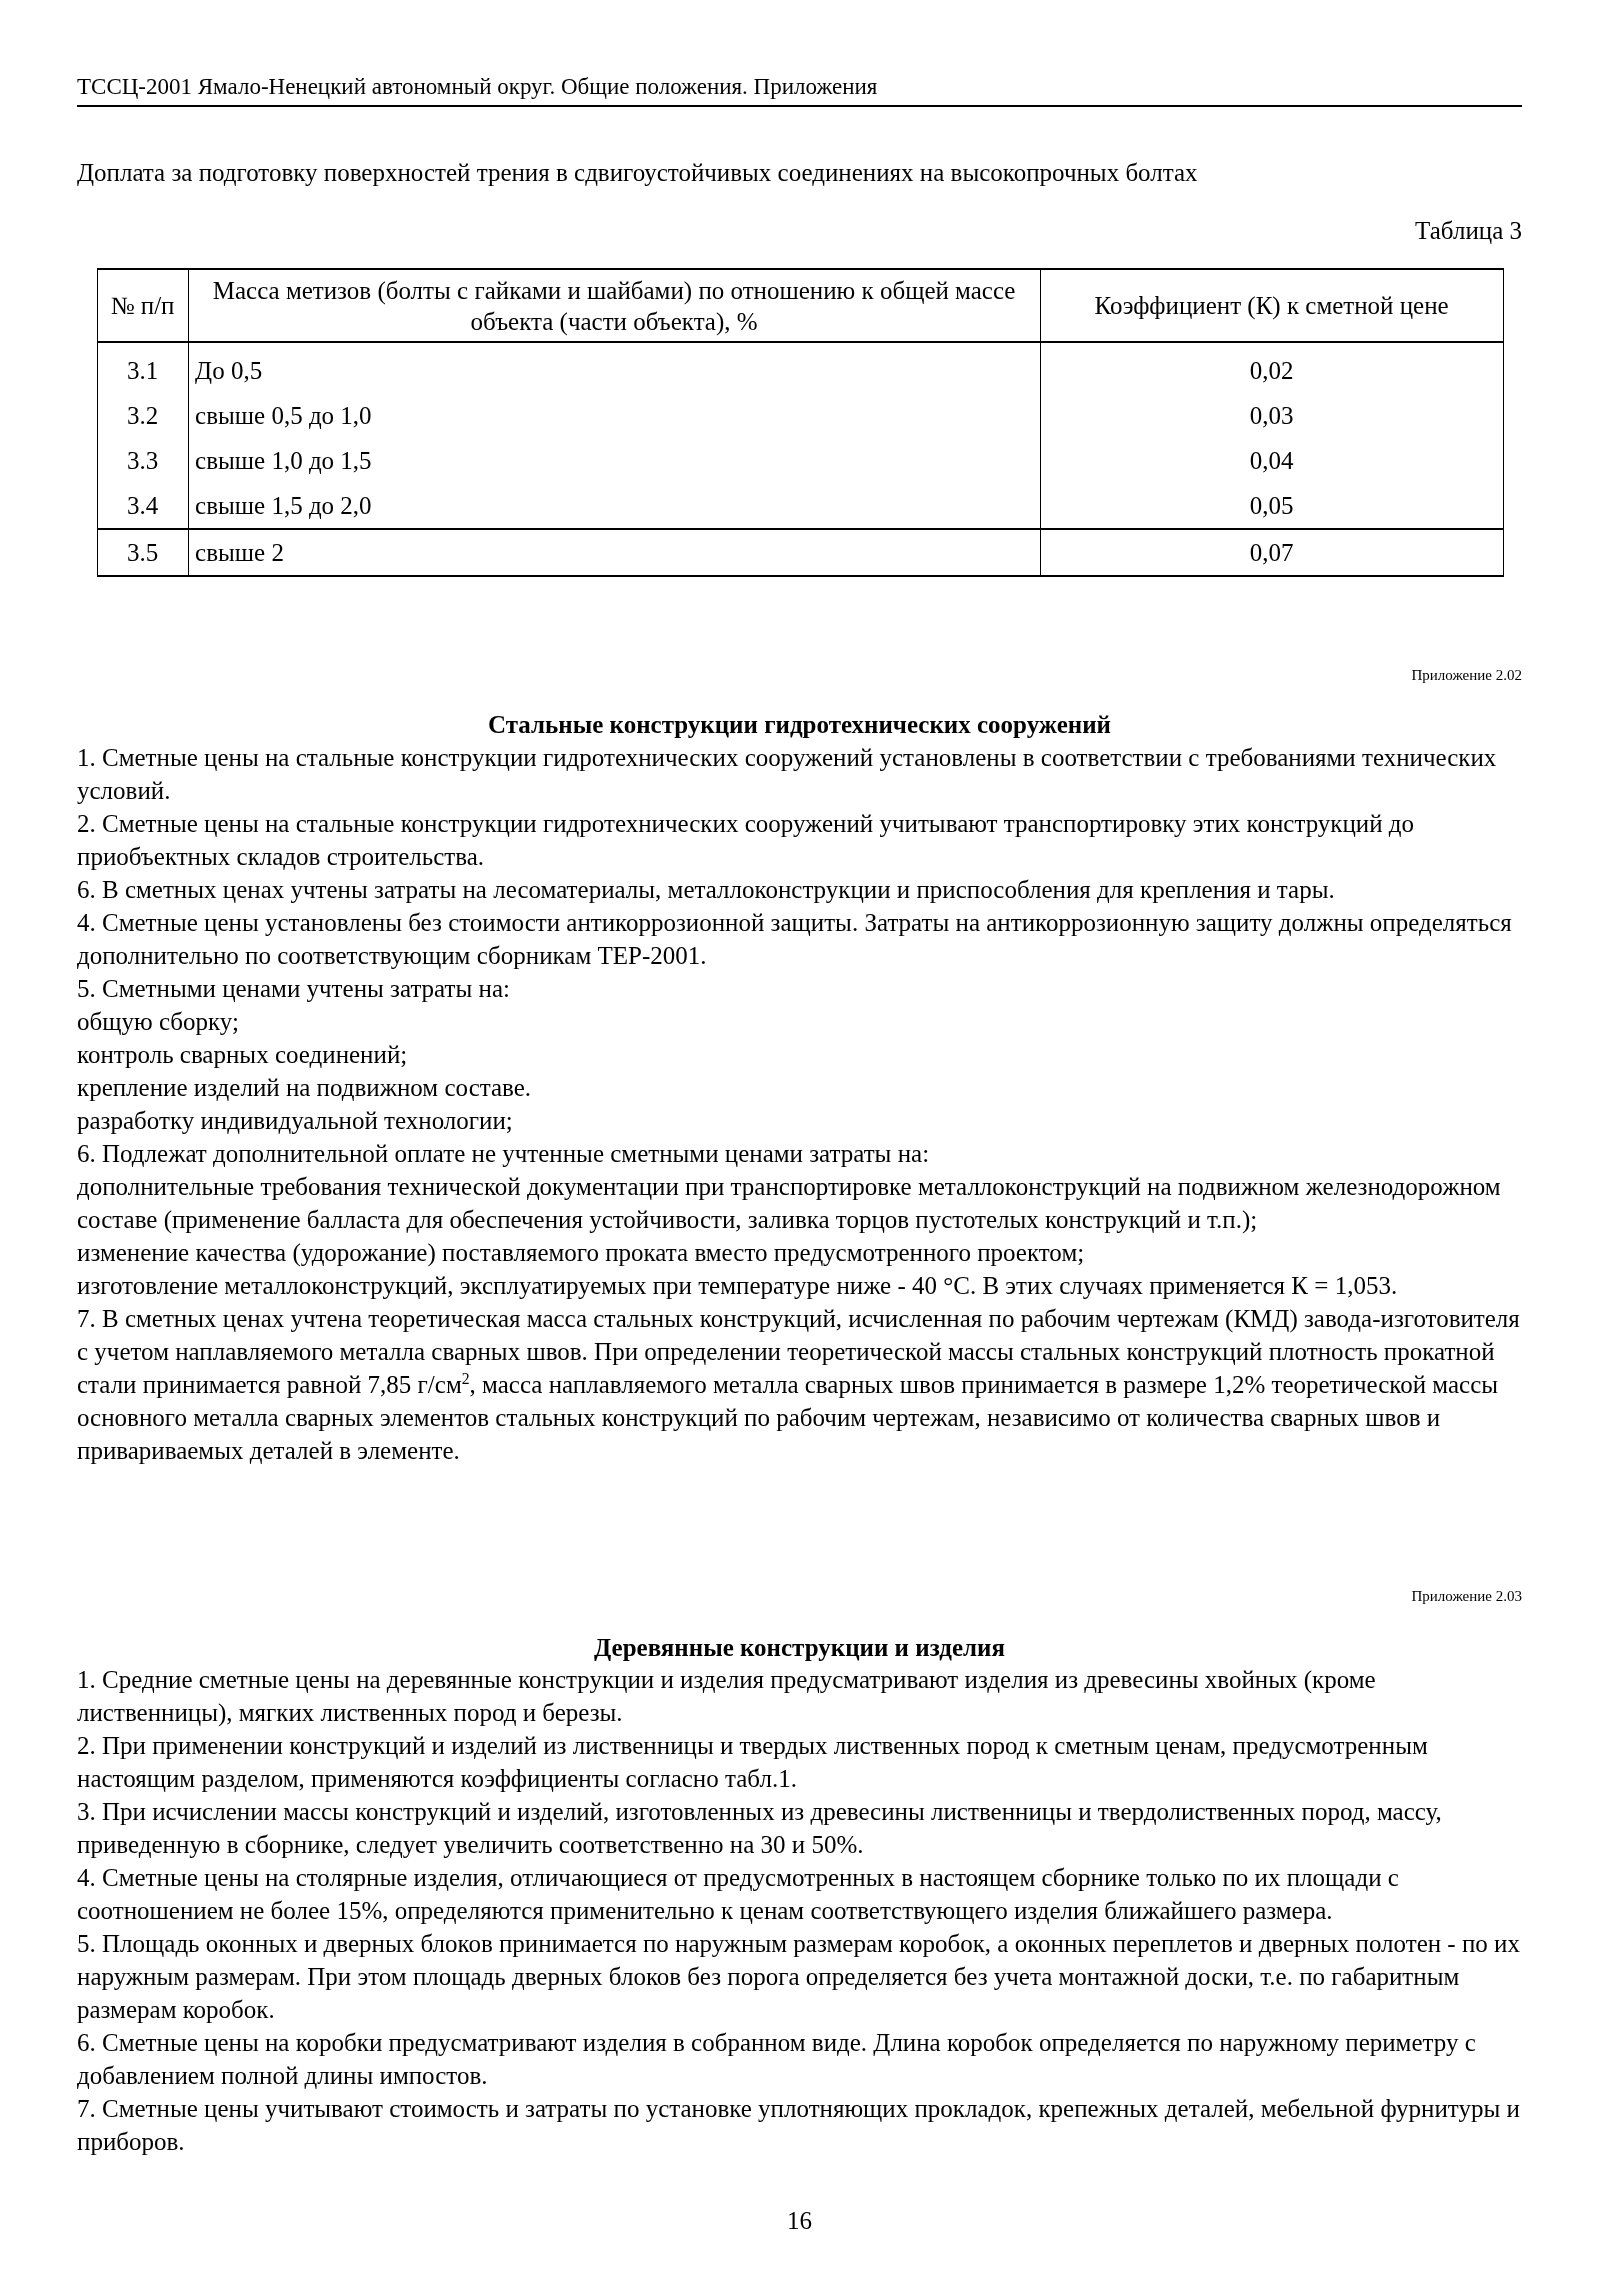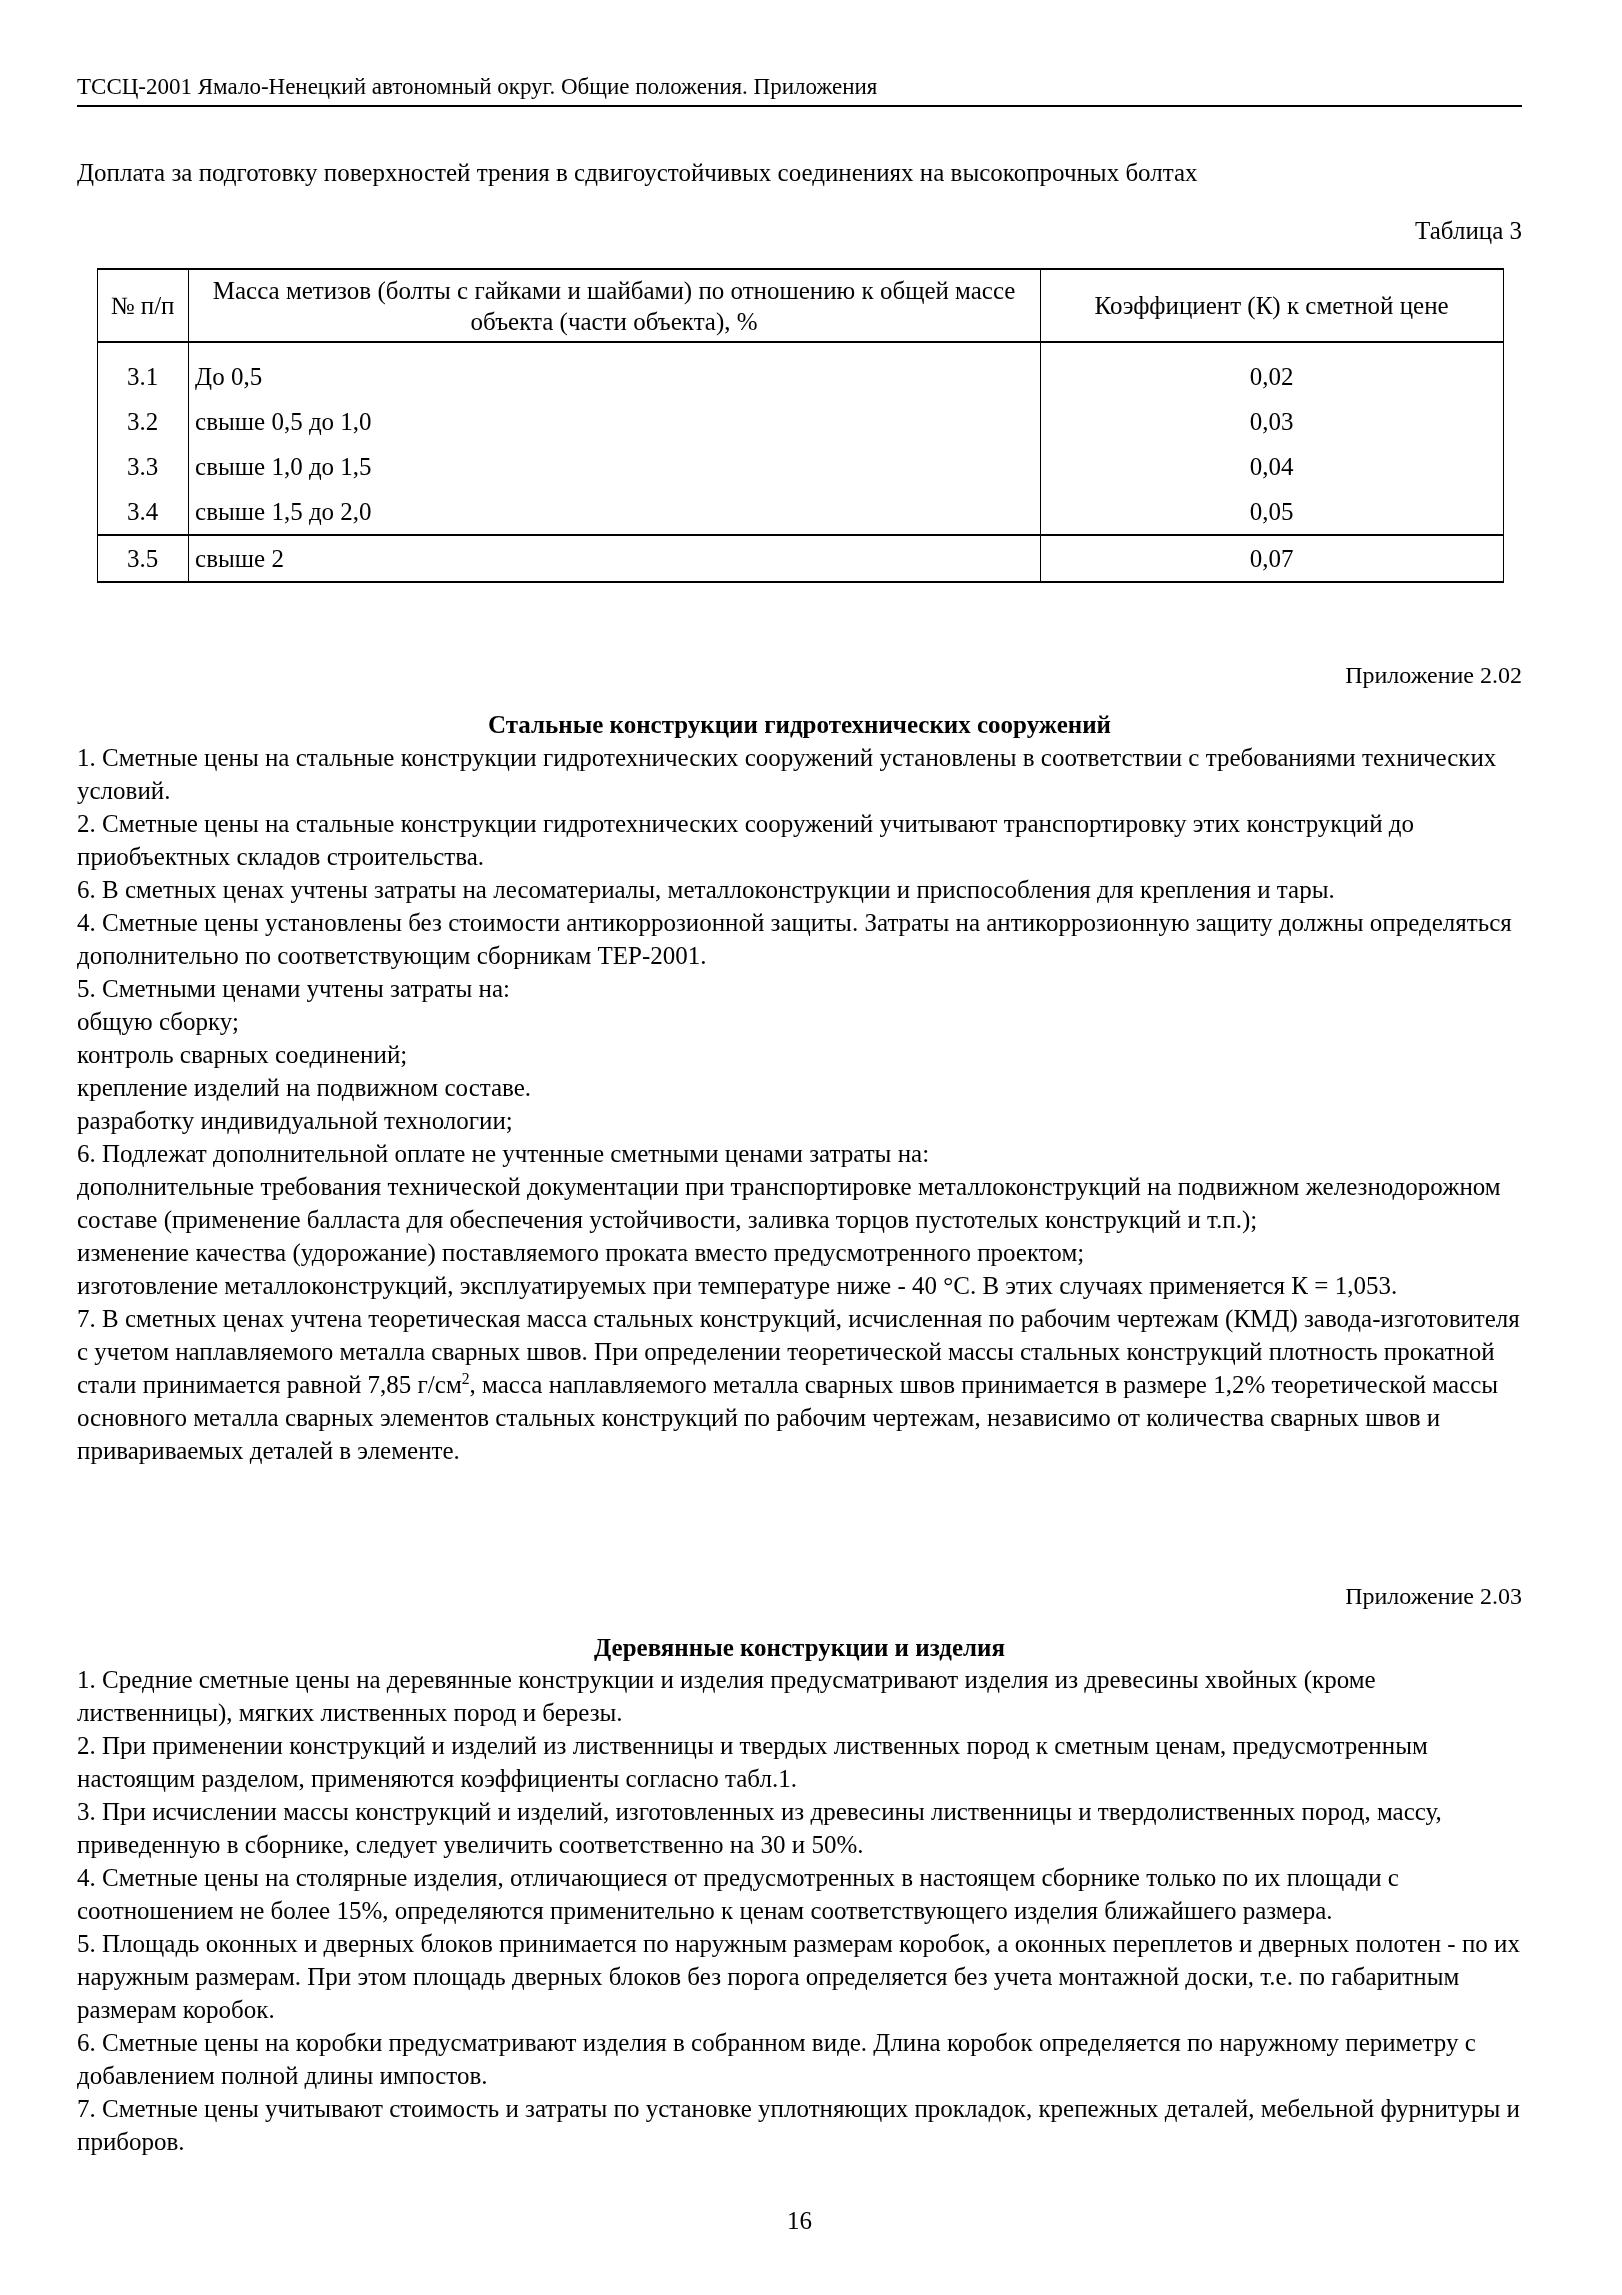--- a/index.html
+++ b/index.html
@@ -25,29 +25,29 @@
       position: absolute; top: 268px; left: 19.6px; width: 1407px;
       border-collapse: collapse; font-size: 25px; line-height: 31px;
     }
     table.coef th, table.coef td {
       border-left: 1.3px solid #000; border-right: 1.3px solid #000; font-weight: normal; padding: 0 6.5px;
     }
     table.coef thead th {
       border-top: 2.6px solid #000; border-bottom: 2.6px solid #000; height: 71px; vertical-align: middle;
     }
     table.coef td { height: 45px; vertical-align: middle; }
-    table.coef tr.first td { padding-top: 11px; }
+    table.coef tr.first td { padding-top: 5px; }
     table.coef tr.last td { border-top: 2.6px solid #000; border-bottom: 2.6px solid #000; }
     .c-num { width: 77px; text-align: center; margin-top: 28px; }
     .c-mass { width: 838px; text-align: left; }
     .c-mass-h { text-align: center; }
     .c-k { text-align: center; }
 
     .appendix-label {
-      position: absolute; right: 0; font-size: 24px; line-height: 29px; text-align: center;
+      position: absolute; right: 0; font-size: 15px; line-height: 29px; text-align: center;
     }
     .section-title {
       position: absolute; left: 0; width: 1445px; text-align: center;
       font-size: 25px; line-height: 31px; font-weight: bold;
     }
     .body-text {
       position: absolute; left: 0; width: 1445px; font-size: 25px; line-height: 33px;
     }
     .body-text p { margin: 0; }
     sup { font-size: 15.7px; line-height: 0; vertical-align: 9.2px; }

